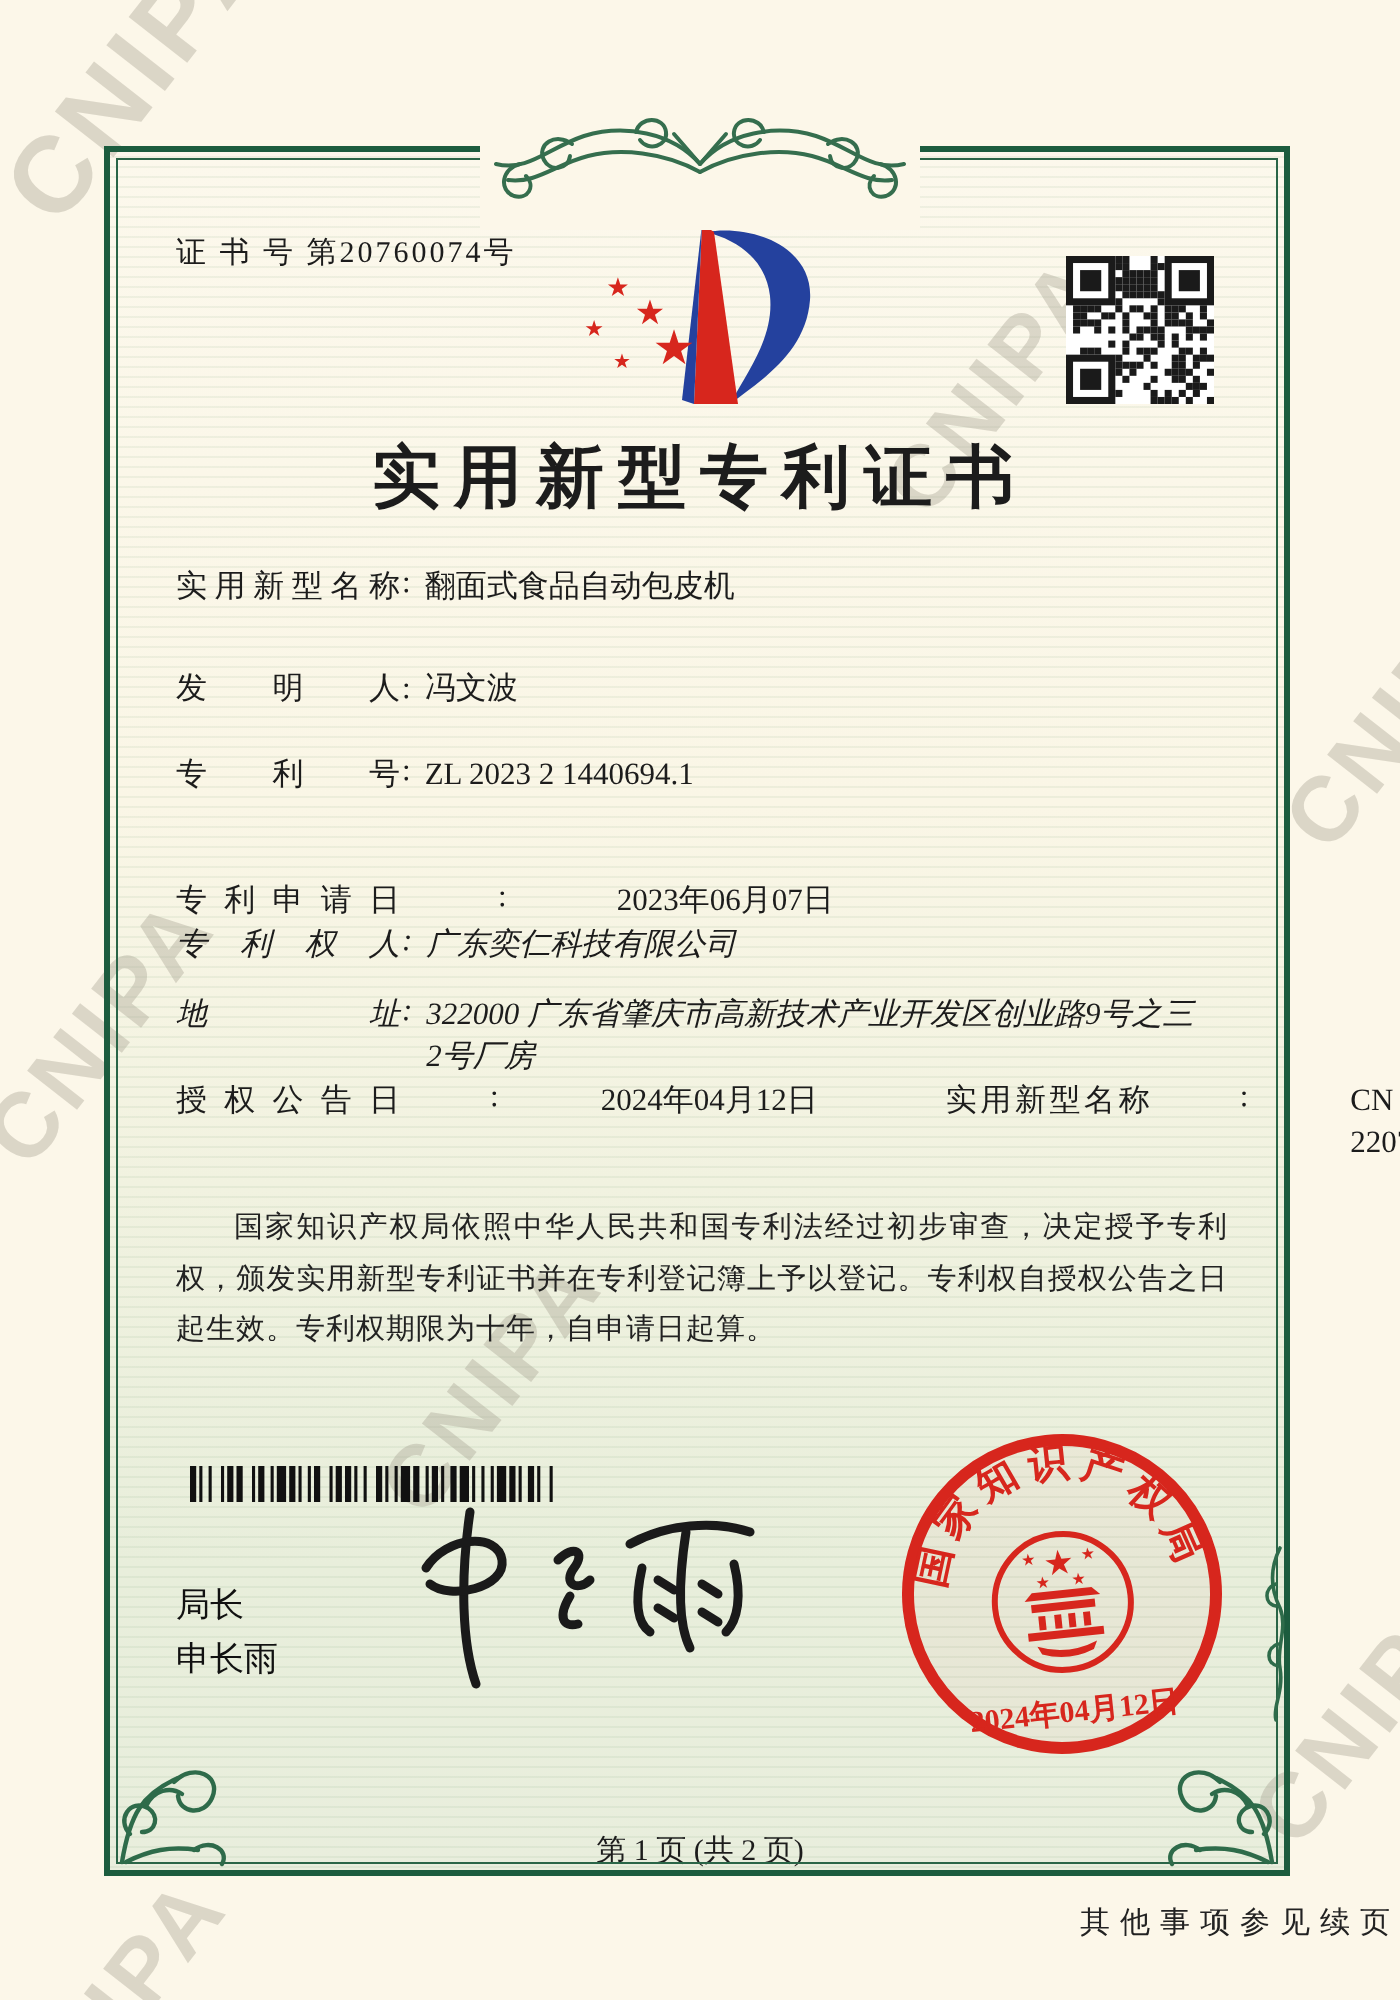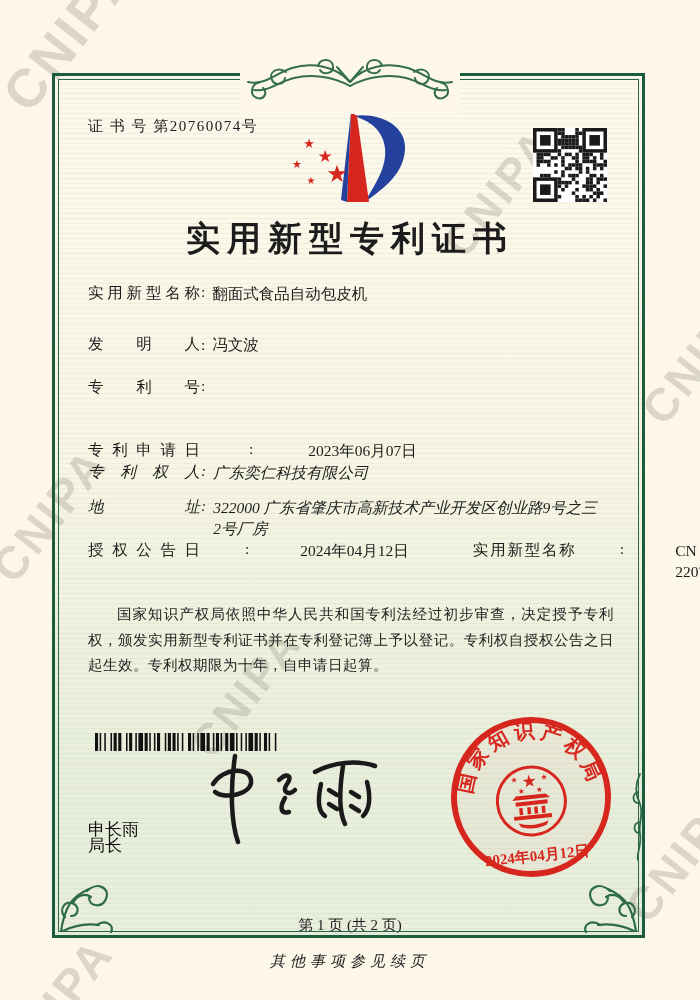--- a/index.html
+++ b/index.html
@@ -46,27 +46,27 @@
   .fcolon{flex:none;margin:0 7px 0 1px;}
   .fvalue{display:inline-block;line-height:21px;}
   .paragraphs{
     position:absolute;left:88px;top:602px;width:526px;
     font-size:14.5px;line-height:25.5px;text-align:justify;color:#222;
   }
   .paragraphs p{margin:0 0 3px 0;text-indent:2em;letter-spacing:0.5px;}
   .barcode{position:absolute;left:95px;top:733px;}
   .signer{position:absolute;left:88px;font-family:"Liberation Sans","DejaVu Sans",sans-serif;
     font-size:17px;color:#111;}
-  .signer.t1{top:834px;}
+  .signer.t1{top:791px;}
   .signer.t2{top:818px;text-align:center;}
   .signature{position:absolute;left:205px;top:750px;}
   .seal{position:absolute;left:446px;top:712px;width:170px;height:170px;transform:rotate(-6deg);}
   .page-info{position:absolute;left:0;top:916px;width:700px;text-align:center;font-size:15px;}
-  .continuation{position:absolute;left:0;top:952px;width:700px;text-align:center;
-    font-size:15px;letter-spacing:5px;color:#222;font-style:italic;}
+  .continuation{position:absolute;left:0;top:952px;width:700px;text-align:right;
+    font-size:15px;letter-spacing:5px;color:#222;}
 </style>
 </head>
 <body>
 
 <div class="inner-bg"></div>
 
 <div class="wm" style="left:-20px;top:2px;font-size:54px;">CNIPA</div>
 <div class="wm" style="left:424px;top:168px;font-size:44px;">CNIPA</div>
 <div class="wm" style="left:622px;top:330px;font-size:46px;">CNIPA</div>
 <div class="wm" style="left:-28px;top:488px;font-size:46px;">CNIPA</div>
@@ -313,20 +313,21 @@
     <span class="fvalue">翻面式食品自动包皮机</span>
   </div>
   <div class="field-row" style="top:334px;align-items:center;">
     <span class="flabel">发明人</span>
       <span class="fcolon">:</span>
     <span class="fvalue">冯文波</span>
   </div>
   <div class="field-row" style="top:377px;">
     <span class="flabel">专利号</span>
       <span class="fcolon">:</span>
+    <span class="fvalue">ZL 2023 2 1440694.1</span>
   </div>
   <div class="field-row" style="top:440px;gap:48px;">
     <span class="flabel">专利申请日</span>
       <span class="fcolon">:</span>
     <span class="fvalue">2023年06月07日</span>
   </div>
   <div class="field-row" style="top:462px;font-style:italic;">
     <span class="flabel">专利权人</span>
       <span class="fcolon">:</span>
     <span class="fvalue">广东奕仁科技有限公司</span>

